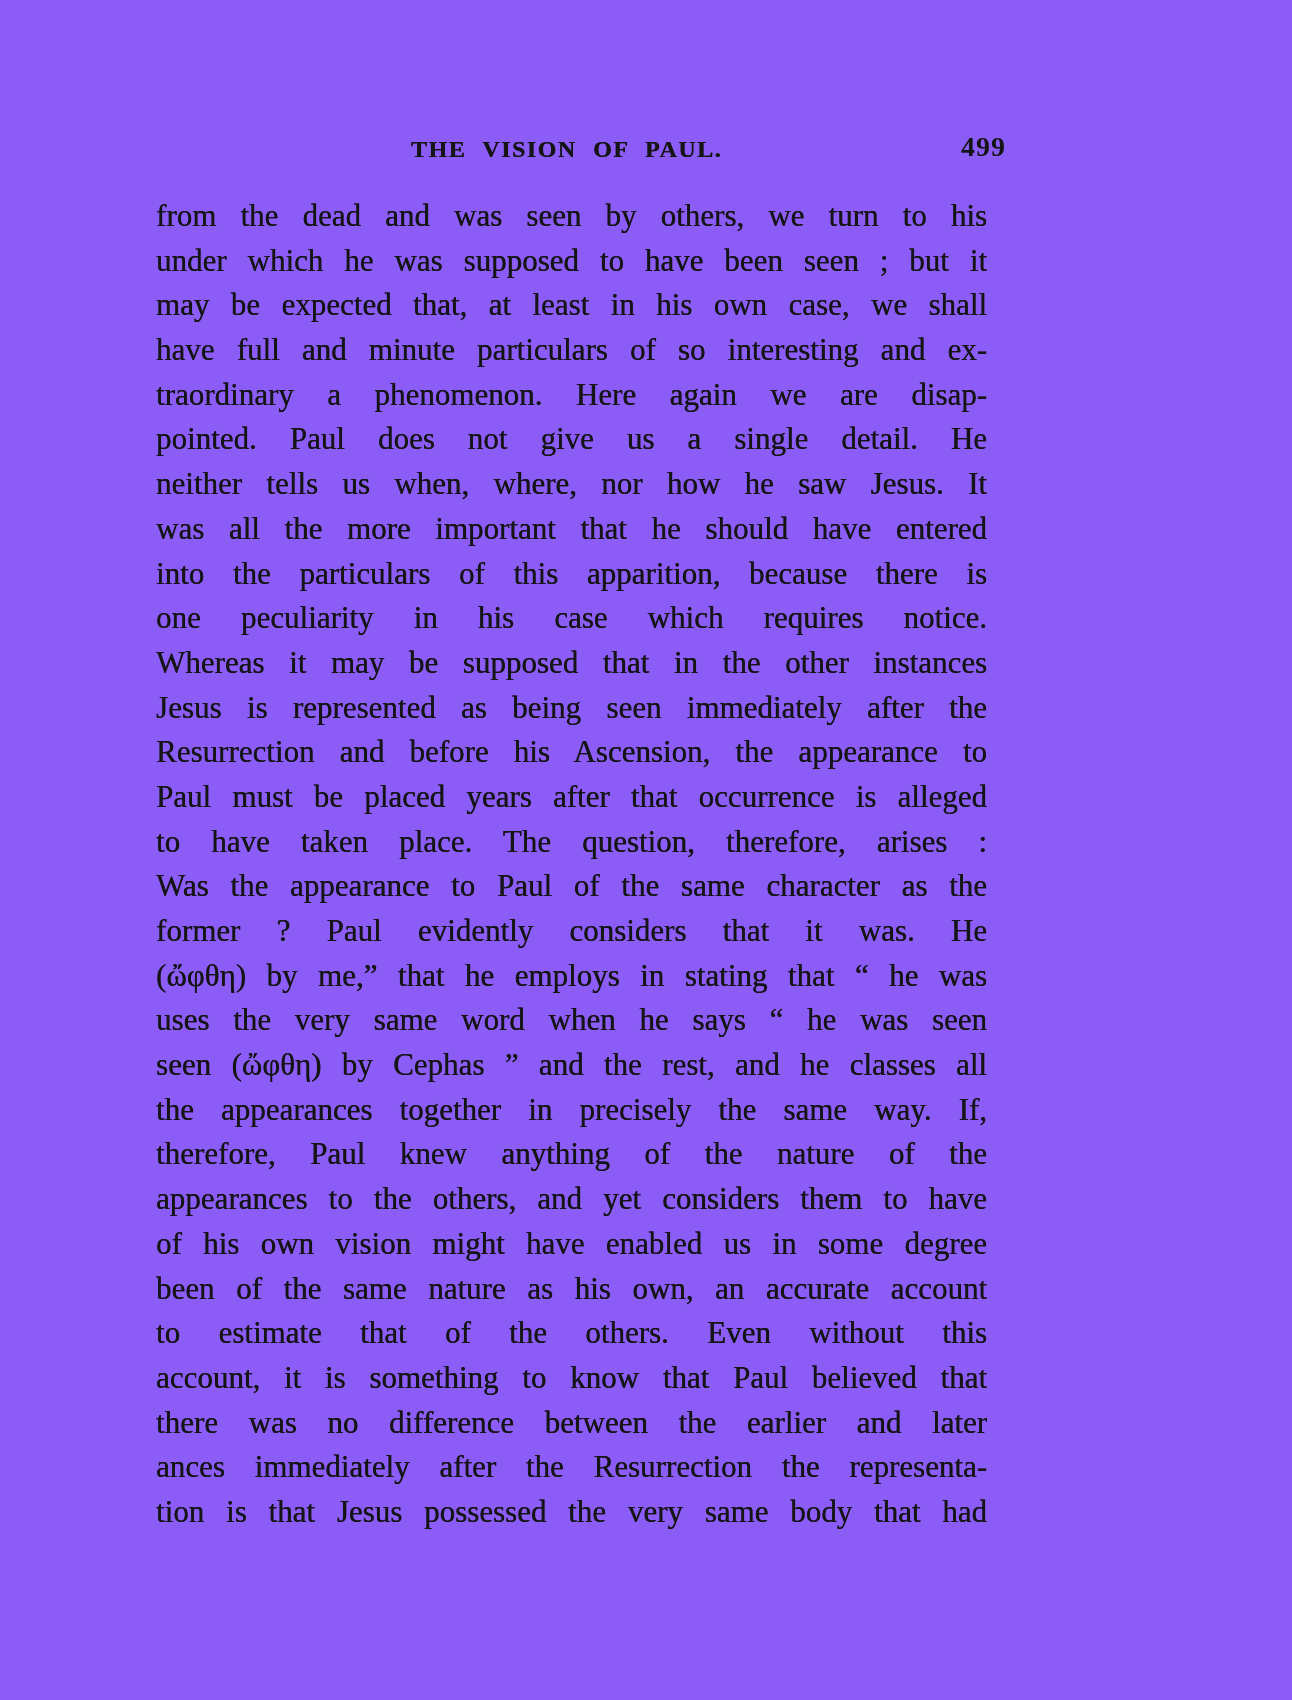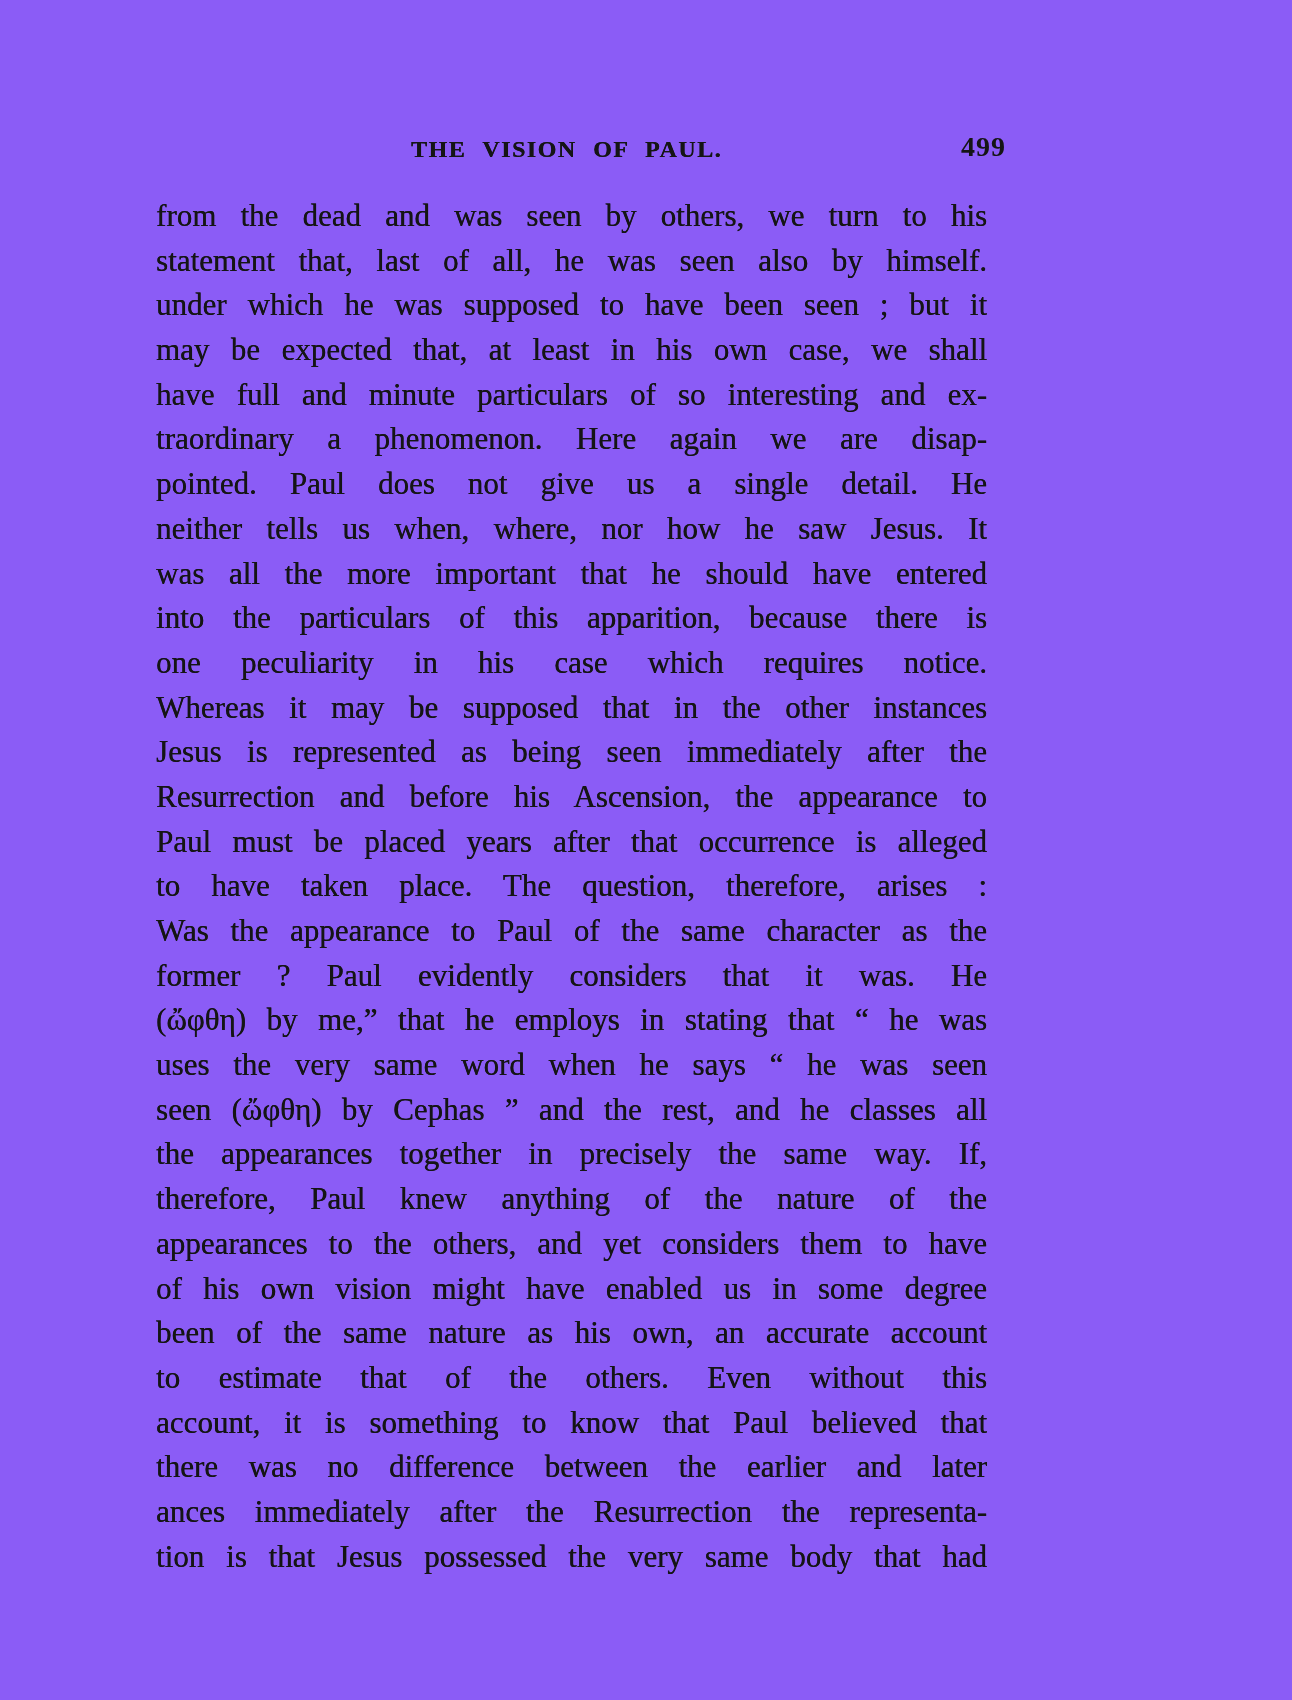--- a/index.html
+++ b/index.html
@@ -67,21 +67,20 @@
 </head>
 <body>
 
 <div class="page">
   <div class="running-head">
     <span class="head-title">THE VISION OF PAUL.</span>
     <span class="page-num">499</span>
   </div>
   <div class="text-block">
       <div class="line">from the dead and was seen by others, we turn to his</div>
-      <div class="line">statement that, last of all, he was seen also by himself.</div>
       <div class="line">under which he was supposed to have been seen ; but it</div>
       <div class="line">may be expected that, at least in his own case, we shall</div>
       <div class="line">have full and minute particulars of so interesting and ex-</div>
       <div class="line">traordinary a phenomenon. Here again we are disap-</div>
       <div class="line">pointed. Paul does not give us a single detail. He</div>
       <div class="line">neither tells us when, where, nor how he saw Jesus. It</div>
       <div class="line">was all the more important that he should have entered</div>
       <div class="line">into the particulars of this apparition, because there is</div>
       <div class="line">one peculiarity in his case which requires notice.</div>
       <div class="line">Whereas it may be supposed that in the other instances</div>

